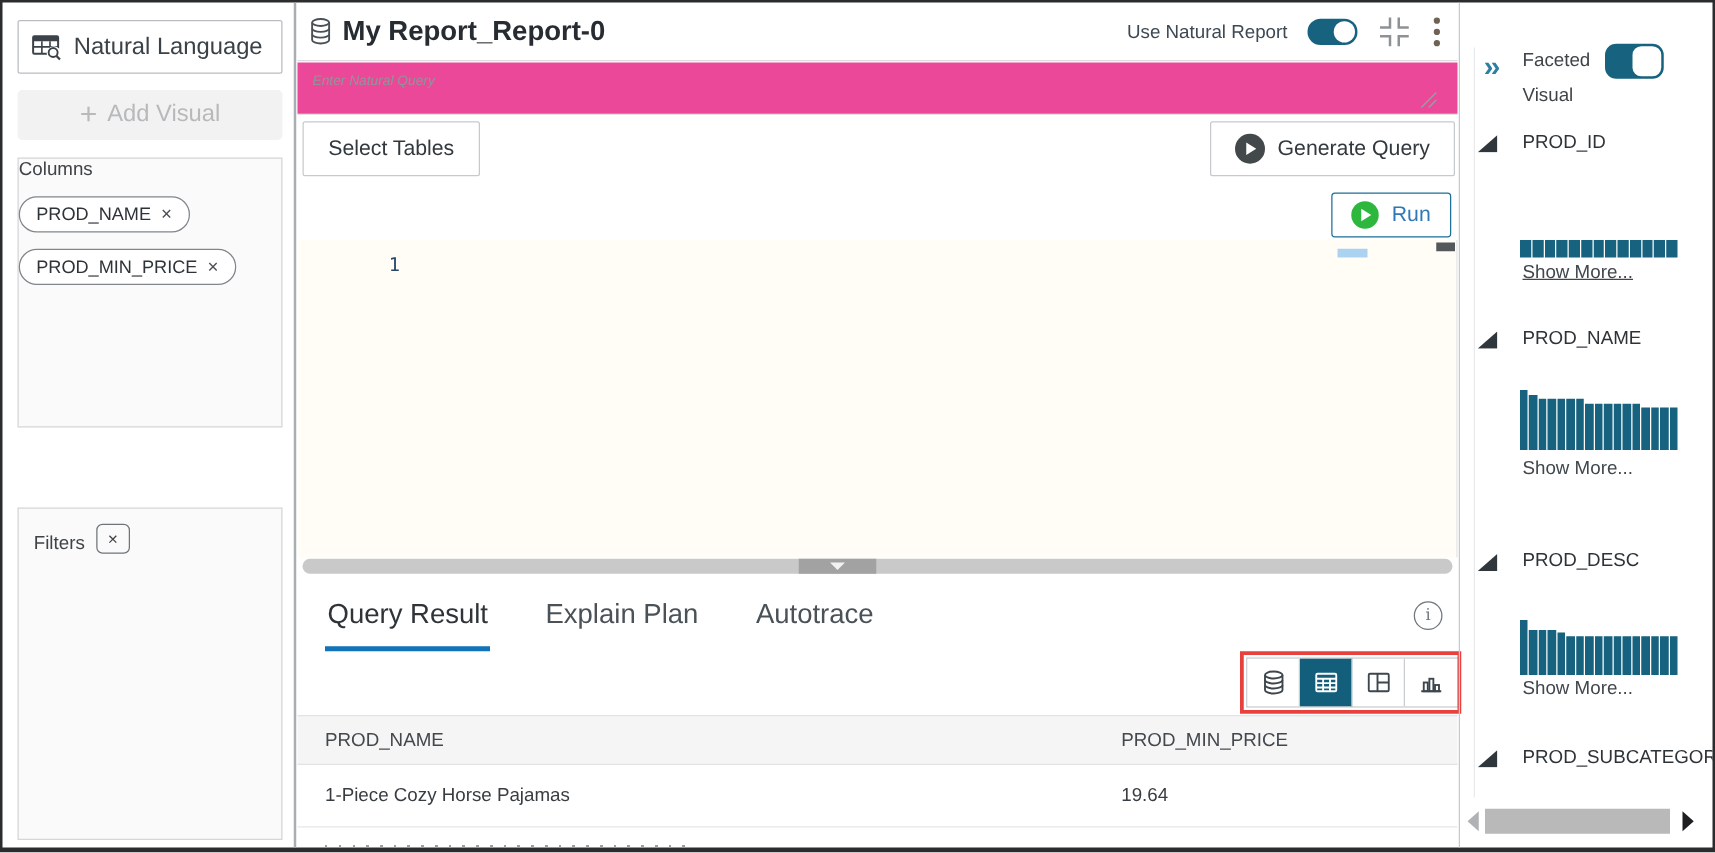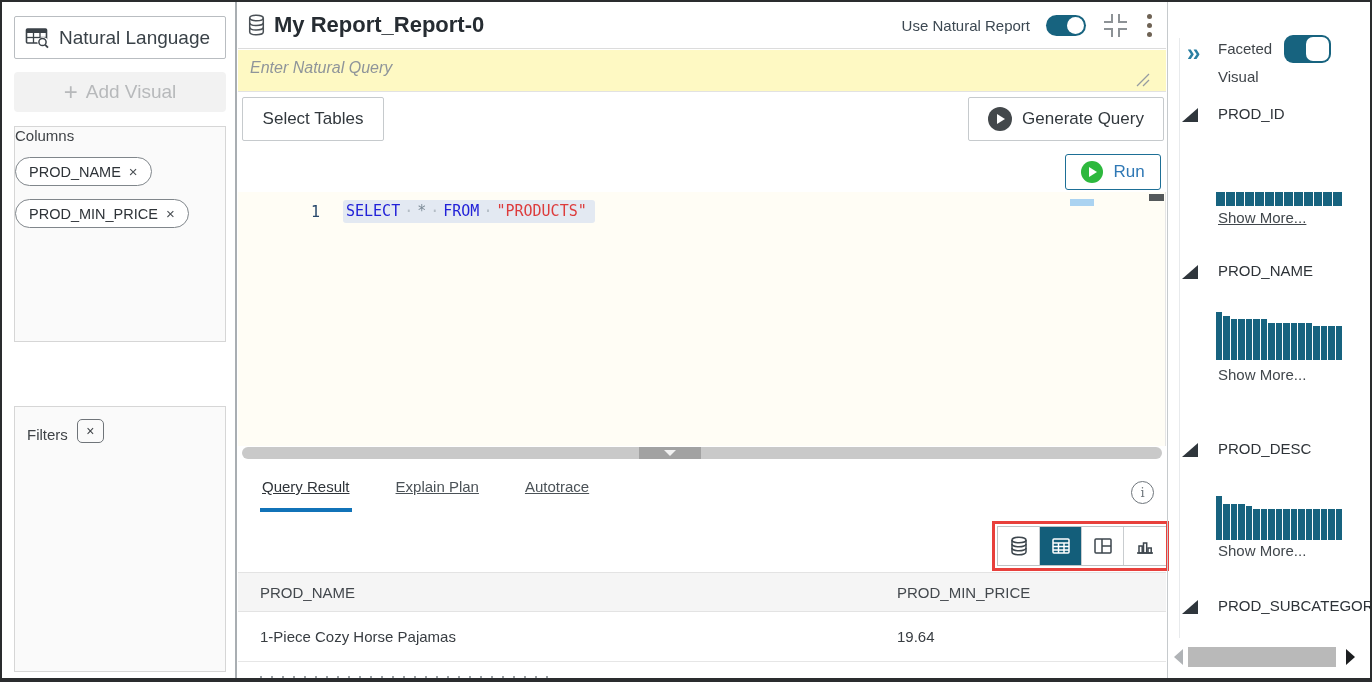--- a/index.html
+++ b/index.html
@@ -41,21 +41,21 @@
   .toggle { position:relative; background:#17637f; cursor:pointer; }
   .toggle-sm { width:40px; height:21px; border-radius:11px; }
   .toggle-sm .knob { position:absolute; right:2px; top:2px; width:17px; height:17px;
     border-radius:50%; background:#fff; }
   .kebab { display:flex; flex-direction:column; gap:4px; cursor:pointer; padding:2px; }
   .kebab i { width:5px; height:5px; border-radius:50%; background:#6e6254; }
   
   #nq-row { position:absolute; left:236px; top:48px; width:928px; height:42px;
     border-bottom:1px solid #e2e2e2; }
   #nq-input { width:100%; height:100%; border:none; outline:none; resize:none;
-    font-family:"Liberation Sans", sans-serif; font-size:16px; padding:9px 12px; color:#333; background:#fef9c3; }
+    font-family:"Liberation Sans", sans-serif; font-size:11px; padding:9px 12px; color:#333; background:#ec4899; }
   #nq-input::placeholder { font-style:italic; color:#8f959a; }
   .resize-grip { position:absolute; right:16px; bottom:4px; }
   
   .btn { background:#fff; border:1px solid #c6cacd; border-radius:2px;
     display:flex; align-items:center; justify-content:center; gap:10px;
     font-size:17px; color:#32383d; cursor:pointer; }
   #select-tables { position:absolute; left:240px; top:95px; width:142px; height:44px;text-align:right; }
   #generate-query { position:absolute; left:966px; top:95px; width:196px; height:44px; }
   #run-btn { position:absolute; left:1063px; top:152px; width:96px; height:36px;
     border:1px solid #1d6f96; border-radius:3px; color:#2f78b5; }
@@ -79,22 +79,22 @@
   .vthumb { position:absolute; right:1px; top:2px; width:15px; height:7px; background:#54585a; cursor:pointer; }
   
   #h-scrollbar { position:absolute; left:240px; top:445px; width:920px; height:12px;
     background:#c9c9c9; border-radius:6px; cursor:pointer; }
   #split-handle { position:absolute; left:397px; top:0; width:62px; height:12px;
     background:#a2a2a2; display:flex; align-items:center; justify-content:center; cursor:pointer; }
   #split-handle i { width:0; height:0; border-style:solid; border-width:6px 6px 0 6px;
     border-color:#f2f2f2 transparent transparent transparent; }
   
   #tabs-row { position:absolute; left:258px; top:470px; display:flex; gap:42px; }
-  .tab { font-size:15px; color:#4b5257; padding:6px 2px 13px 2px;
-    border-bottom:4px solid transparent; cursor:pointer;text-decoration:underline; }
+  .tab { font-size:22px; color:#4b5257; padding:6px 2px 13px 2px;
+    border-bottom:4px solid transparent; cursor:pointer; }
   .tab.active { color:#2f3439; border-bottom-color:#1173b8; }
   #info-icon { position:absolute; left:1129px; top:479px; width:23px; height:23px;
     border:1.5px solid #6f767c; border-radius:50%; display:flex; align-items:center;
     justify-content:center; font-family:"DejaVu Serif", serif; font-size:13px;
     color:#6f767c; cursor:pointer; }
   
   #red-annotation { position:absolute; left:990px; top:519px; width:177px; height:50px;
     border:3px solid #e8403c; pointer-events:none; }
   #view-group { position:absolute; left:995px; top:524px; height:40px;
     display:flex; border:1px solid #bfc3c6; background:#fff; }
@@ -248,21 +248,20 @@
 
   <div id="run-btn" class="btn">
     <span class="play-circle pc-green">
         <i></i>
       </span>
     <span>Run</span>
   </div>
 
   <div id="sql-editor">
     <div class="gutter-num">1</div>
-    <div id="sql-code-line"><span class="tok tok-keyword">SELECT</span><span class="ws">·</span><span class="tok tok-operator">*</span><span class="ws">·</span><span class="tok tok-keyword">FROM</span><span class="ws">·</span><span class="tok tok-string">"PRODUCTS"</span></div>
     <div class="minimap-marker"></div>
     <div class="vthumb"></div>
   </div>
 
   <div id="h-scrollbar">
     <div id="split-handle">
       <i></i>
     </div>
   </div>
 

